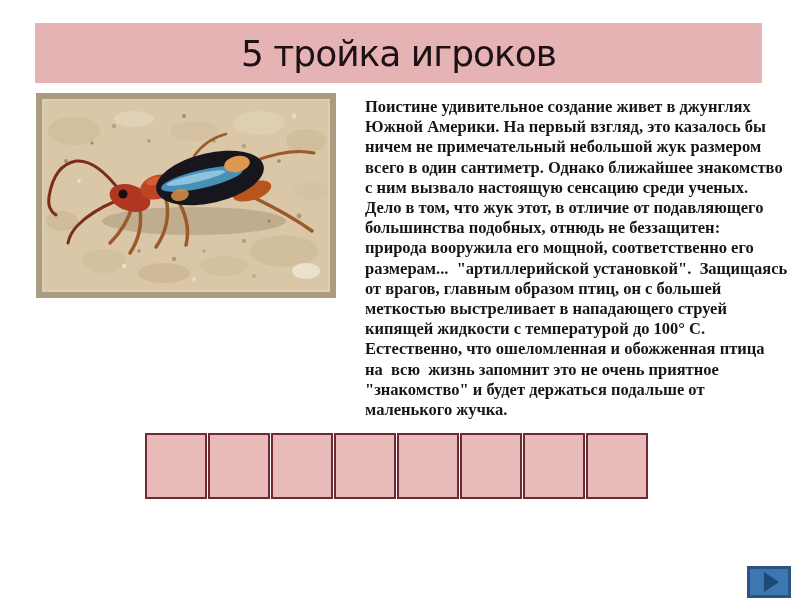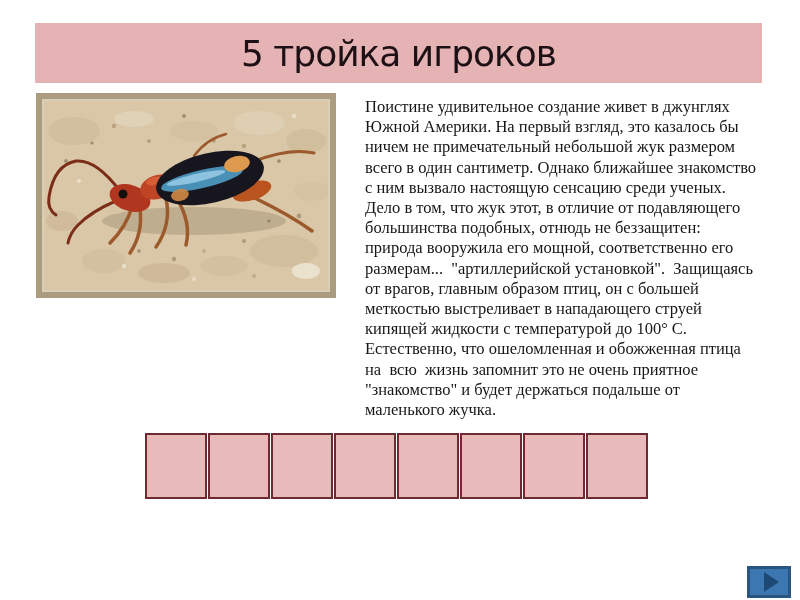--- a/index.html
+++ b/index.html
@@ -21,21 +21,21 @@
     position:absolute; left:36px; top:93px; width:300px; height:205px;
     box-sizing:border-box; border:6px solid var(--frame_tan,#ab9b7f);
   }
   .photo-mat {
     width:100%; height:100%; box-sizing:border-box;
     border:2px solid var(--frame_inner,#d9cfb6);
   }
   .photo-mat svg { display:block; width:100%; height:100%; }
   .body-text {
     position:absolute; left:365px; top:97px; width:400px;
-    font-family:"Liberation Serif", serif; font-weight:400;
+    font-family:"Liberation Serif", serif; font-weight:700;
     font-size:16.5px; line-height:20.2px; color:var(--body_text,#161616);
     white-space:pre;
   }
   .answer-row {
     position:absolute; left:145px; top:433px;
     display:flex; gap:1px;
   }
   .answer-cell {
     width:58px; height:62px;
     background:var(--box_fill,#e9baba);

